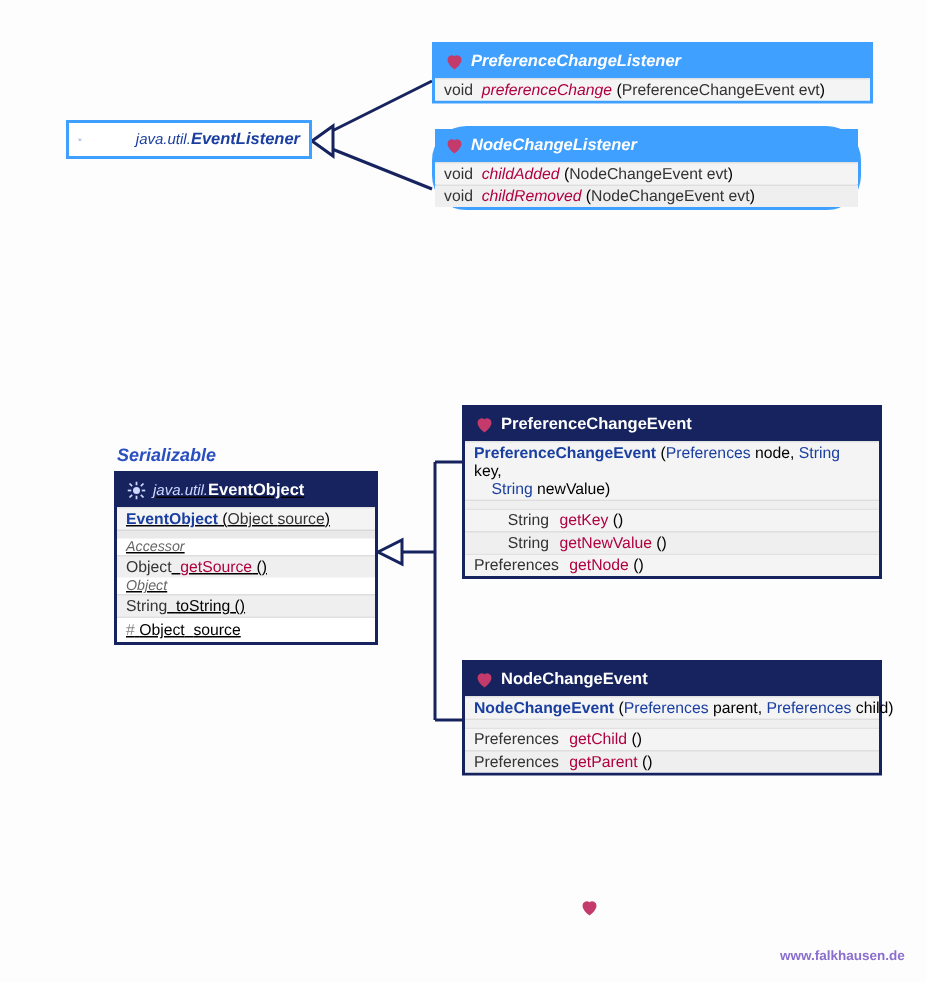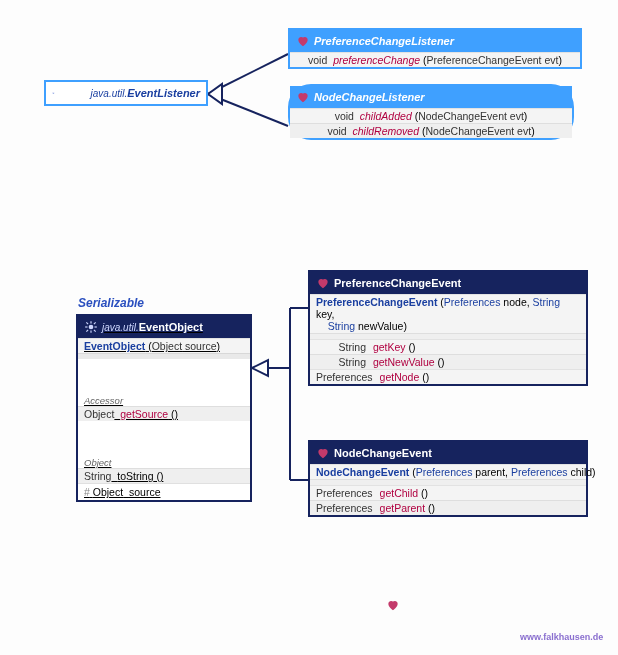--- a/index.html
+++ b/index.html
@@ -36,34 +36,34 @@
     padding: 1px 6px;
     border-top: 1px solid rgba(0,0,0,0.07);
     font-size: 10.5px;
     white-space: nowrap;
   }
   .row .rt { color: #333; display:inline-block; text-align:right; min-width:54px; padding-right:4px;}
   .row .rt2 { color:#333; display:inline-block; }
   .row .link { color: #b00040; }
   .row .type { color: #1a3fa0; }
   .row .param { color: #333; }
-  .sectlabel { font-style: italic; color:#666; font-size:9.5px; padding:0 6px;margin-top:36px; }
+  .sectlabel { font-style: italic; color:#666; font-size:9.5px; padding:0 6px; }
   .footer-row { border-top:1px solid rgba(0,0,0,0.12); padding:2px 6px; font-size:10.5px; }
   .stereolabel {
     position:absolute; font-style:italic; font-weight:bold; color:#2a4fbf; font-size:12px;
   }
   .pkg-title {
     position:absolute; font-weight:bold; font-style:italic; color:#222; display:flex; align-items:center; gap:6px;
   }
   .credit { position:absolute; font-size:9px; color:#8a6fcf;font-weight:bold; }
   svg.connector { position:absolute; top:0; left:0; pointer-events:none; }
 
   
   .blue-bright .header { background:#3fa0ff; color:#fff; }
-  .blue-bright { border-color:#3fa0ff;text-align:center; }
+  .blue-bright { border-color:#3fa0ff; }
   .blue-dark .header { background:#16235e; color:#fff; }
   .blue-dark { border-color:#16235e; }
   .elbox { border-color:#3fa0ff; }
   .elbox .header { background:#fff; color:#1a3fa0;gap:36px; }
   .eobox { border-color:#16235e; }
   .eobox .header { background:#16235e; color:#fff; }
 
   .blue-bright .row, .blue-dark .row, .eobox .row { background:#f4f4f4; }
   .blue-bright .row:nth-of-type(odd), .blue-dark .row:nth-of-type(odd), .eobox .row:nth-of-type(odd){ background:#efefef;}
 </style>

